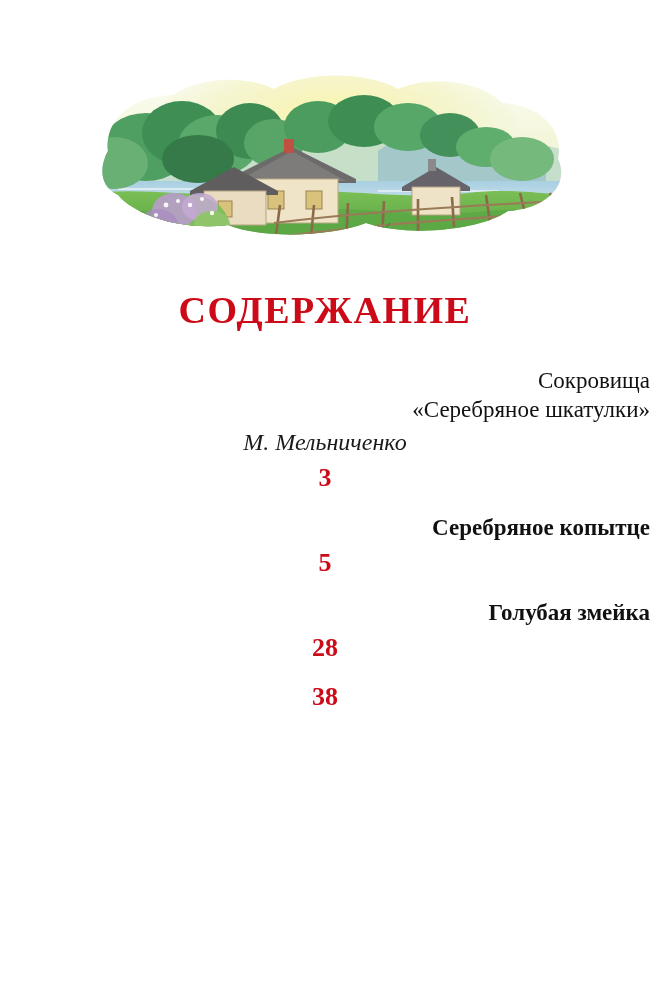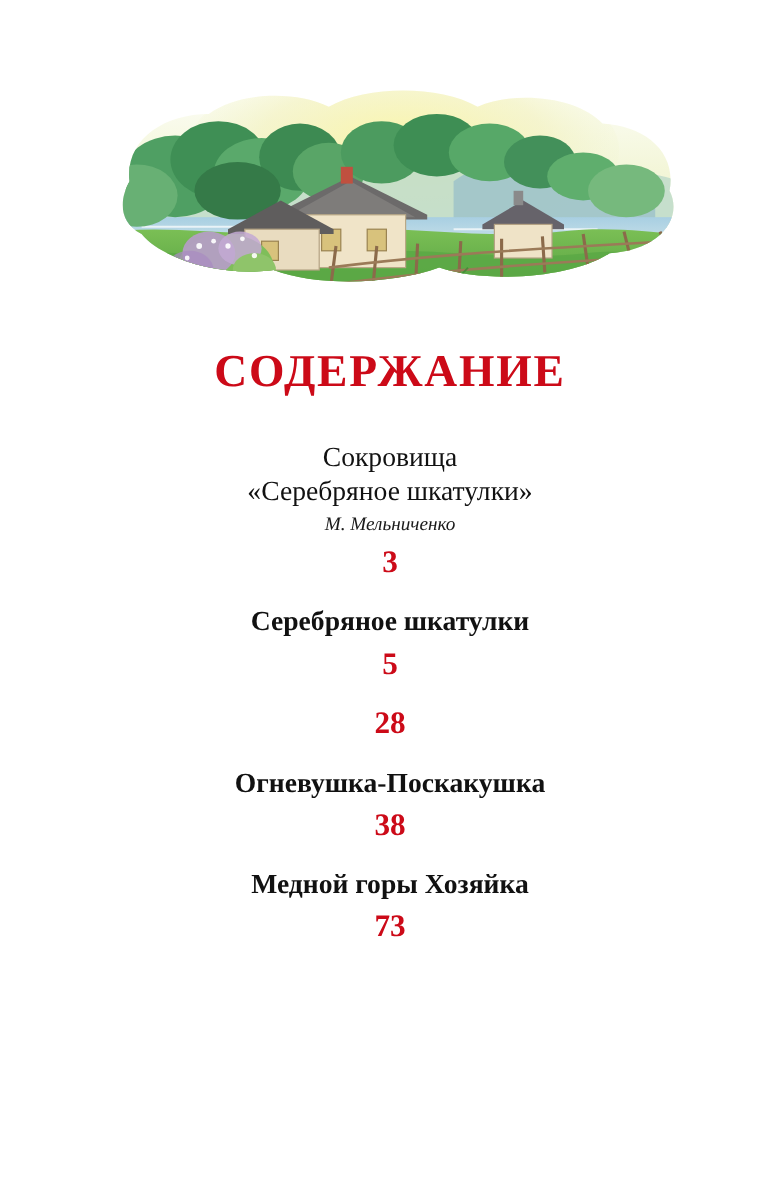--- a/index.html
+++ b/index.html
@@ -55,40 +55,41 @@
   .entry {
     margin-bottom: 0;
   }
   .entry-title {
     color: #111111;
     font-family: "Liberation Serif", serif;
     font-weight: bold;
     font-size: 23px;
     line-height: 1.22;
     margin: 0;
+    text-align: right;
   }
   .entry-page {
     color: #cc0a18;
     font-family: "Liberation Serif", serif;
     font-weight: bold;
     font-size: 26px;
     line-height: 1.1;
     margin: 7px 0 21px 0;
   }
 
   
   .entry.foreword .entry-title {
     font-weight: normal;
     font-size: 23px;
     line-height: 1.28;
   }
   .entry.foreword .entry-author {
     font-family: "Liberation Serif", serif;
     font-style: italic;
-    font-size: 16px;
+    font-size: 24px;
     color: #1a1a1a;
     margin: 3px 0 0 0;
     line-height: 1.2;
   }
   .entry.foreword .entry-page {
     margin-top: 8px;
   }
 </style>
 </head>
 <body>
@@ -229,32 +230,28 @@
     <div class="entry foreword">
       <p class="entry-title">
         <span>Сокровища</span><br>
         <span>«Серебряное шкатулки»</span>
       </p>
       <p class="entry-author">М. Мельниченко</p>
       <p class="entry-page">3</p>
     </div>
 
     <div class="entry">
-      <p class="entry-title">Серебряное шкатулки</p>
+      <p class="entry-title">Серебряное копытце</p>
       <p class="entry-page">5</p>
     </div>
 
     <div class="entry">
+      <p class="entry-title">Голубая змейка</p>
       <p class="entry-page">28</p>
     </div>
 
     <div class="entry">
-      <p class="entry-title">Огневушка-Поскакушка</p>
       <p class="entry-page">38</p>
     </div>
 
-    <div class="entry">
-      <p class="entry-title">Медной горы Хозяйка</p>
-      <p class="entry-page">73</p>
-    </div>
   </div>
 
 </div>
 
 </body></html>

